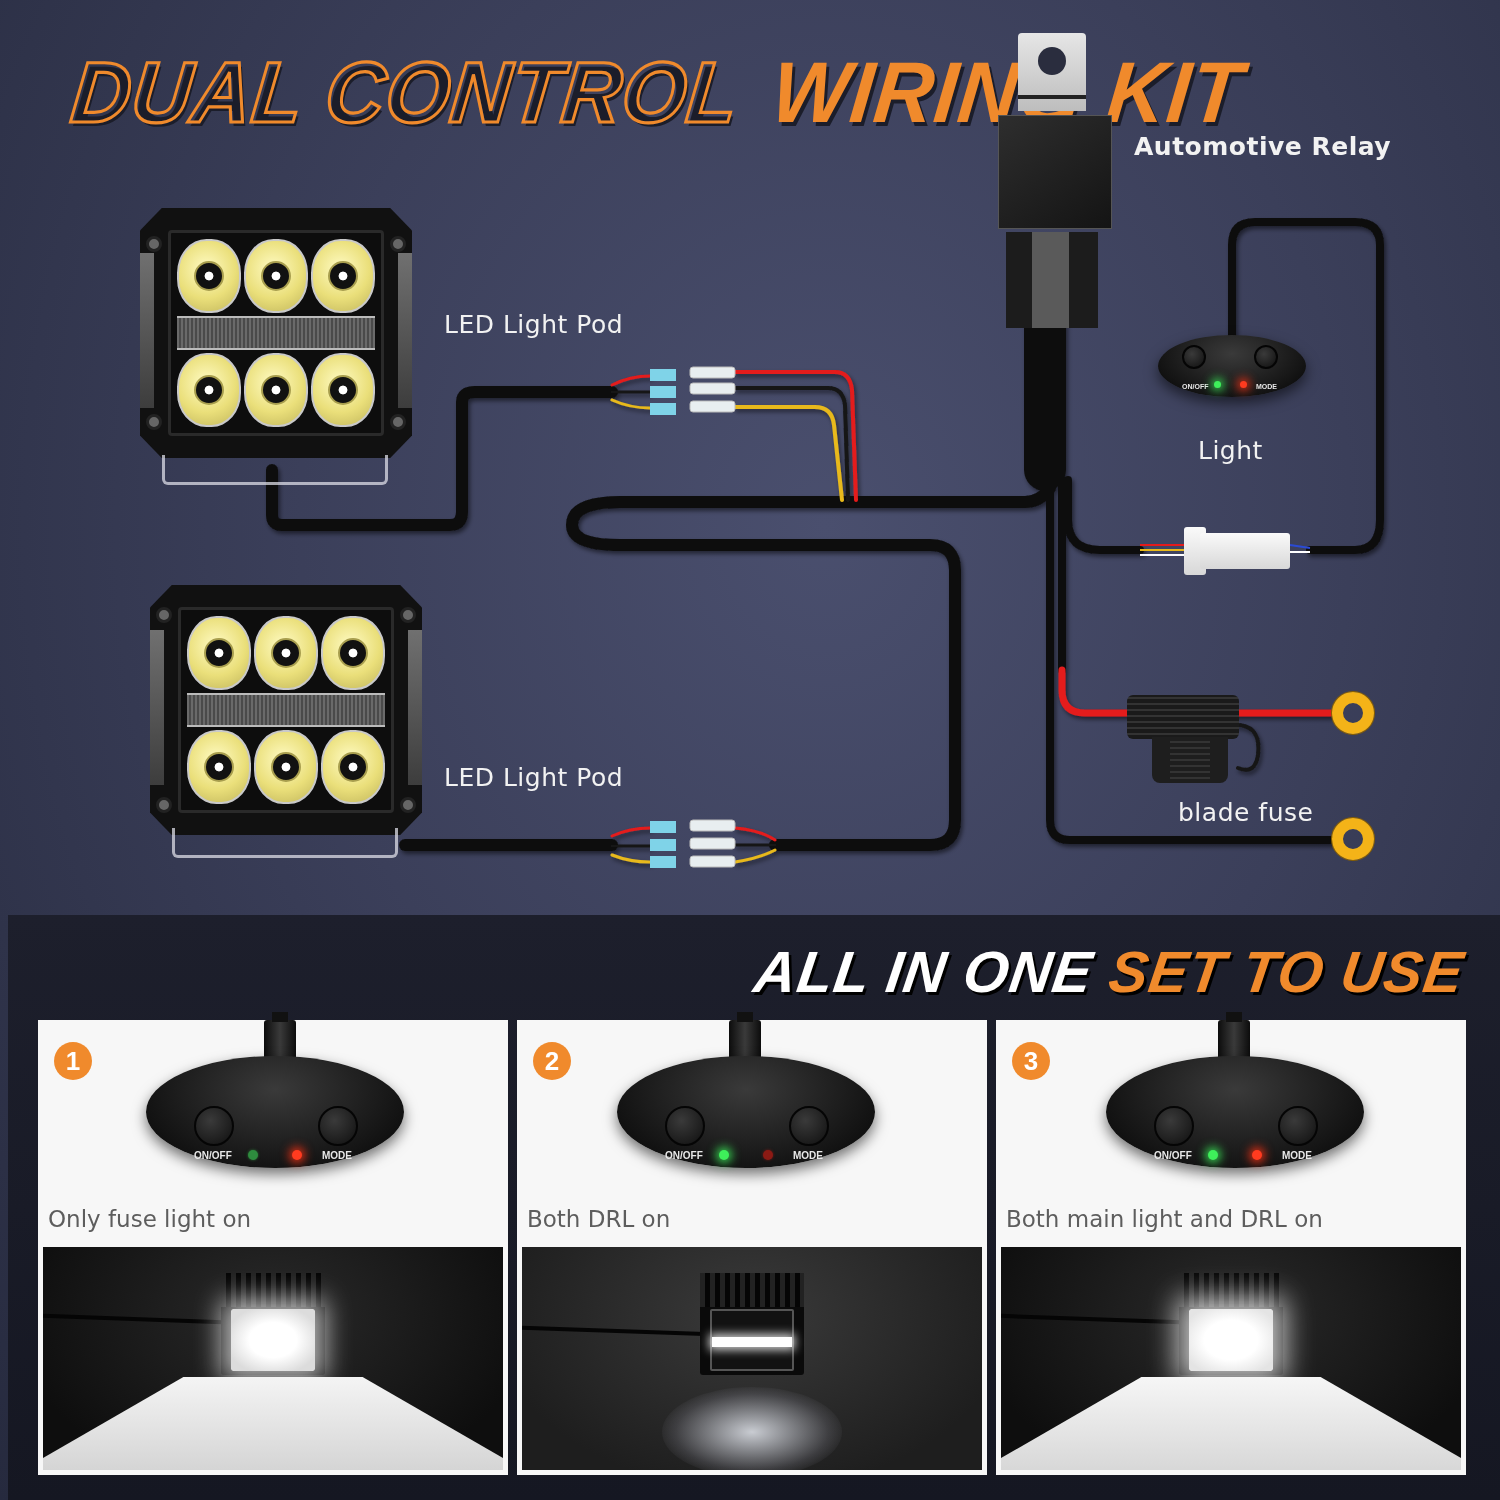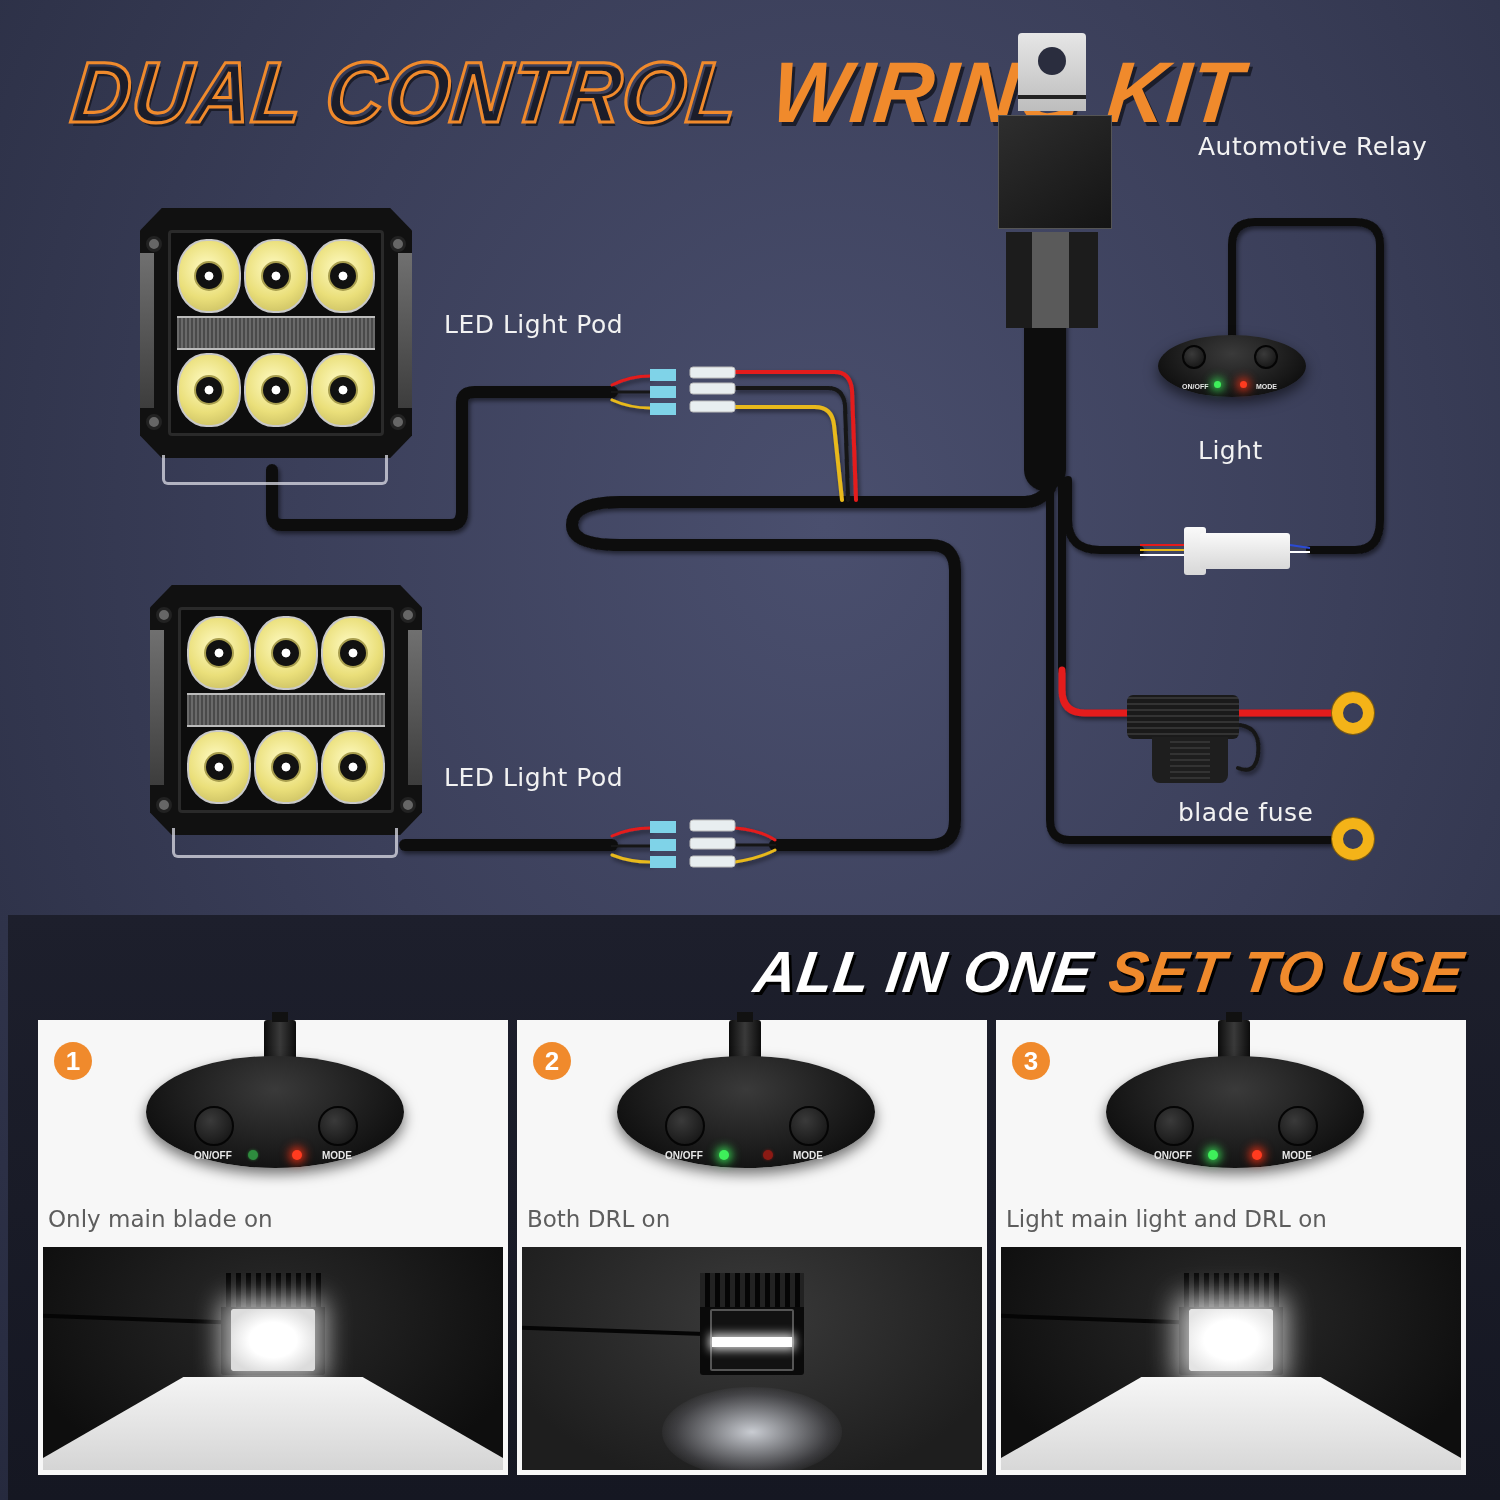--- a/index.html
+++ b/index.html
@@ -217,21 +217,21 @@
     <path d="M1290 552 L1310 552" stroke="#ffffff" stroke-width="2"></path>
   </g>
 </svg>
 
 <div class="relay-tab">
   <div class="hole"></div>
   <div class="stripe"></div>
 </div>
 <div class="relay-body"></div>
 <div class="relay-socket"></div>
-<div class="label" style="left:1198px; top:132px;">Automotive Relay</div>
+<div class="label" style="left:1134px; top:132px;font-weight:bold;">Automotive Relay</div>
 
 <div class="pod" style="left:140px; top:208px;">
   <div class="side" style="left:0;"></div>
     <div class="side" style="right:0;"></div>
   <div class="bolt" style="left:6px; top:28px;"></div>
   <div class="bolt" style="right:6px; top:28px;"></div>
   <div class="bolt" style="left:6px; bottom:28px;"></div>
   <div class="bolt" style="right:6px; bottom:28px;"></div>
   <div class="face">
     <div class="lens"></div>
@@ -296,21 +296,21 @@
   <div class="num">1</div>
   <div class="stem" style="left:226px;"></div>
   <div class="switch" style="left:108px; top:36px; width:258px; height:112px;">
     <div class="btn" style="left:48px; top:50px; width:40px; height:40px;"></div>
     <div class="btn" style="left:172px; top:50px; width:40px; height:40px;"></div>
     <div class="cap" style="left:48px; top:94px; font-size:10px;">ON/OFF</div>
     <div class="cap" style="left:176px; top:94px; font-size:10px;">MODE</div>
     <div class="led green-dim" style="left:102px; top:94px; width:10px; height:10px;"></div>
     <div class="led red-on" style="left:146px; top:94px; width:10px; height:10px;"></div>
   </div>
-  <div class="caption">Only main blade on</div>
+  <div class="caption">Only fuse light on</div>
   <div class="photo">
     <div class="cable" style="width:180px;"></div>
     <div class="lamp"></div>
       <div class="fins"></div>
     <div class="glow-face" style="background:radial-gradient(ellipse,#ffffff 40%,#dcdcdc 80%); box-shadow:0 0 26px 10px rgba(255,255,255,0.7);"></div>
     <div class="beam" style="background:linear-gradient(180deg,#f4f4f4,#cfcfcf);"></div>
   </div>
 </div>
 
 <div class="panel" style="left:517px; width:470px;">
@@ -340,21 +340,21 @@
   <div class="num">3</div>
   <div class="stem" style="left:222px;"></div>
   <div class="switch" style="left:110px; top:36px; width:258px; height:112px;">
     <div class="btn" style="left:48px; top:50px; width:40px; height:40px;"></div>
     <div class="btn" style="left:172px; top:50px; width:40px; height:40px;"></div>
     <div class="cap" style="left:48px; top:94px; font-size:10px;">ON/OFF</div>
     <div class="cap" style="left:176px; top:94px; font-size:10px;">MODE</div>
     <div class="led green-on" style="left:102px; top:94px; width:10px; height:10px;"></div>
     <div class="led red-on" style="left:146px; top:94px; width:10px; height:10px;"></div>
   </div>
-  <div class="caption">Light main light and DRL on</div>
+  <div class="caption">Both main light and DRL on</div>
   <div class="photo">
     <div class="cable" style="width:180px;"></div>
     <div class="lamp"></div>
       <div class="fins"></div>
     <div class="glow-face" style="background:radial-gradient(ellipse,#ffffff 45%,#e4e4e4 85%); box-shadow:0 0 28px 12px rgba(255,255,255,0.75);"></div>
     <div class="beam" style="background:linear-gradient(180deg,#f6f6f6,#d2d2d2);"></div>
   </div>
 </div>
 
 </body></html>

